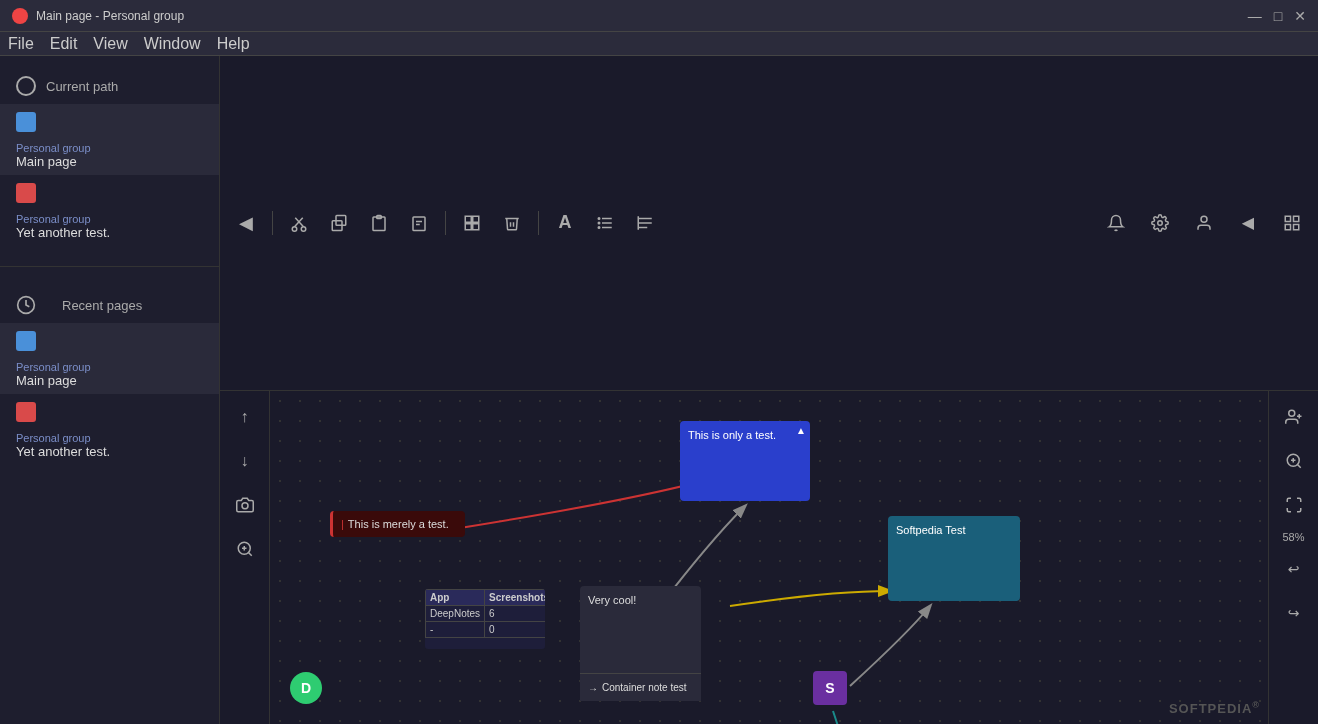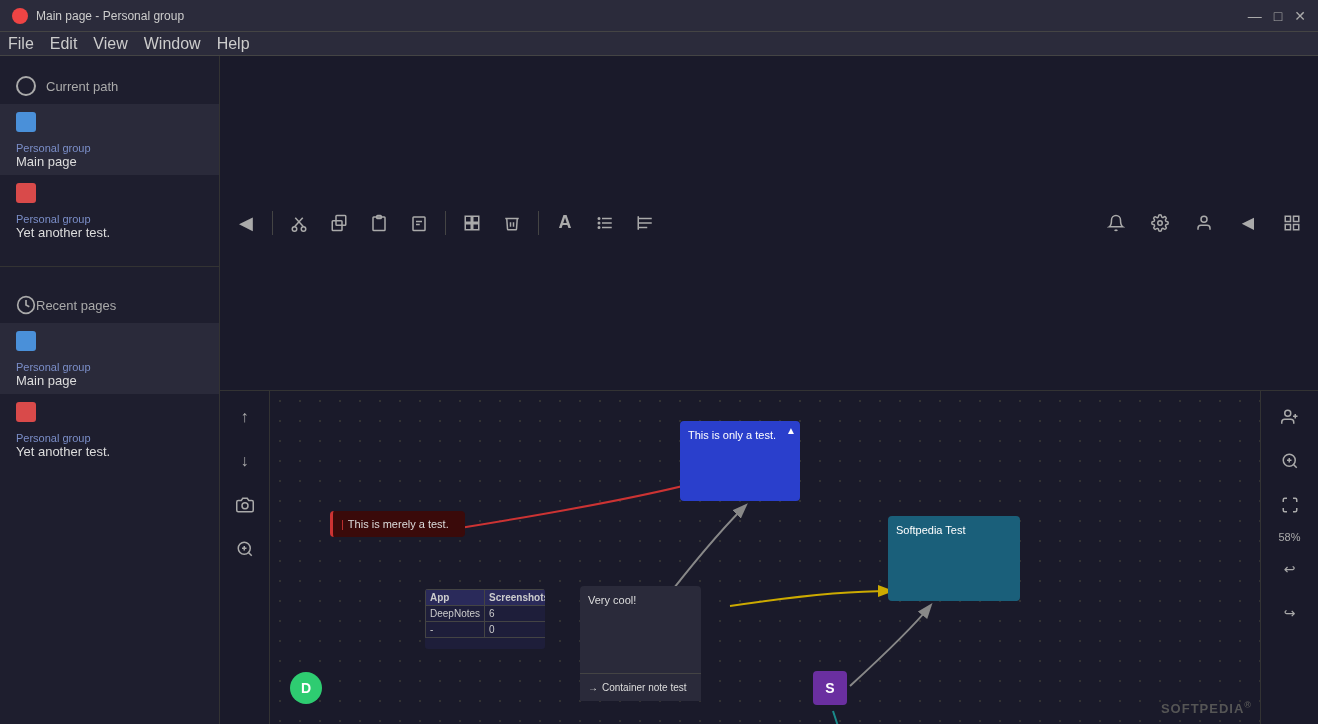--- a/index.html
+++ b/index.html
@@ -98,21 +98,21 @@
       background: #333;
       margin: 8px 0;
     }
 
     .sidebar-recent-header {
       display: flex;
       align-items: center;
       padding: 8px 16px;
       font-size: 13px;
       color: #aaa;
-      gap: 0;
+      gap: 26px;
     }
 
     
     .toolbar {
       height: 50px;
       background: #1a1a2a;
       display: flex;
       align-items: center;
       padding: 0 8px;
       gap: 4px;
@@ -163,21 +163,21 @@
       width: 36px; height: 36px;
       display: flex; align-items: center; justify-content: center;
       cursor: pointer;
       border-radius: 4px;
       color: #aaa;
       font-size: 16px;
     }
 
     
     .right-tools {
-      width: 58px;
+      width: 50px;
       background: #1a1a2a;
       border-left: 1px solid #333;
       display: flex;
       flex-direction: column;
       align-items: center;
       padding-top: 8px;
       gap: 8px;
     }
     .right-tool-btn {
       width: 36px; height: 36px;
@@ -491,21 +491,21 @@
 
           <path d="M580 295 Q 640 240 660 215" stroke="#888" stroke-width="2" fill="none" marker-end="url(#arrowGray)"></path>
 
           <path d="M563 320 Q 580 370 580 395" stroke="#1a8a8a" stroke-width="2" fill="none" marker-end="url(#arrowBlue)"></path>
 
           <path d="M225 435 Q 280 390 315 395" stroke="#cc00cc" stroke-width="2" fill="none" marker-end="url(#arrowMagenta)"></path>
 
           <path d="M883 465 Q 883 450 883 435" stroke="#2ecc71" stroke-width="2" fill="none" marker-end="url(#arrowGreen)"></path>
         </svg>
 
-        <div class="note-card" style="left:410px;top:30px;width:120px;height:80px;background:#2a3fcc;border-radius:4px;padding:8px;font-size:11px;color:#fff;">
+        <div class="note-card" style="left:410px;top:30px;width:130px;height:80px;background:#2a3fcc;border-radius:4px;padding:8px;font-size:11px;color:#fff;">
           <div style="font-size:11px;">This is only a test.</div>
           <div style="position:absolute;top:4px;right:4px;font-size:10px;cursor:pointer;">▲</div>
         </div>
 
         <div class="note-card" style="left:60px;top:120px;width:135px;height:26px;background:#3a0a0a;border-left:3px solid #cc3333;padding:4px 8px;display:flex;align-items:center;font-size:11px;color:#ddd;">
           <span style="color:#cc3333;margin-right:4px;">|</span>
           <span>This is merely a test.</span>
         </div>
 
         <div class="note-card" style="left:618px;top:125px;width:132px;height:85px;background:#1a5f7a;border-radius:4px;padding:8px;font-size:11px;color:#fff;">

